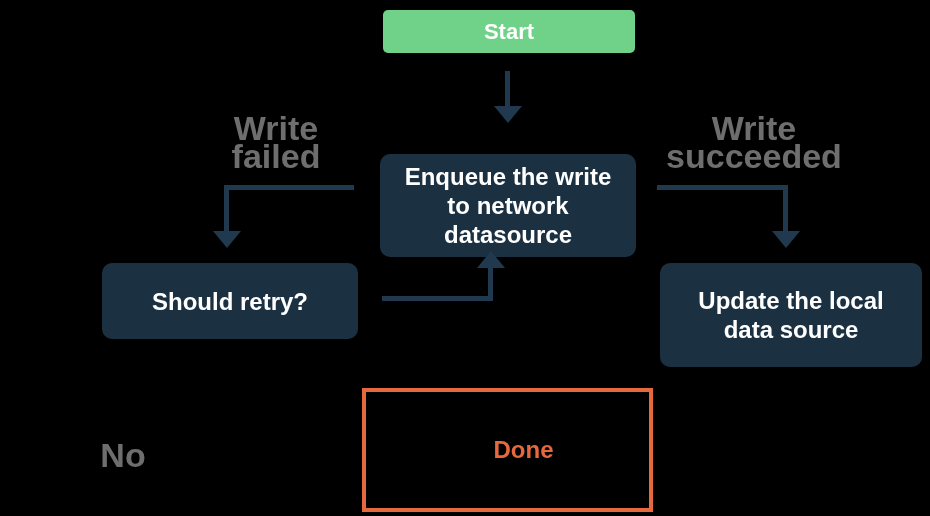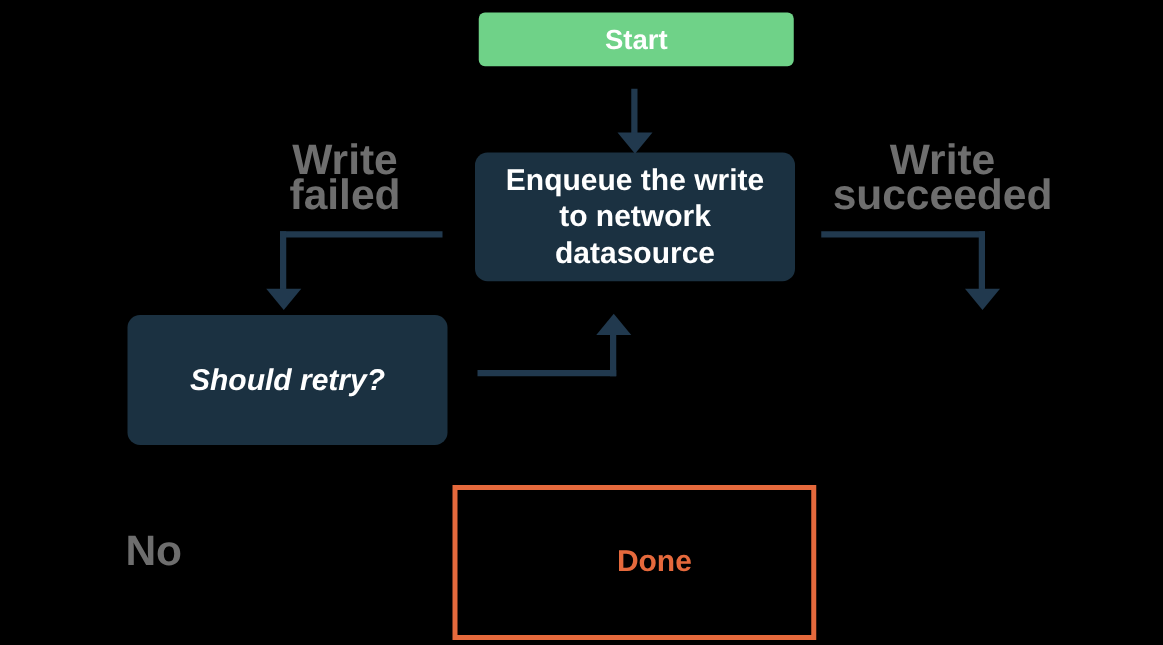--- a/index.html
+++ b/index.html
@@ -32,22 +32,22 @@
     font-size: 22px;
   }
   .node-navy {
     background: var(--node-fill, #1B3141);
     border-radius: 10px;
     color: var(--node-text, #FFFFFF);
     font-size: 24px;
     line-height: 29px;
     padding: 0 12px;
   }
-  .node-enqueue { left: 380px; top: 122px; width: 256px; height: 103px; text-align: center; }
-  .node-retry   { left: 102px; top: 252px; width: 256px; height: 104px; font-style: italic; }
+  .node-enqueue { left: 380px; top: 154px; width: 256px; height: 103px; text-align: center; }
+  .node-retry   { left: 102px; top: 263px; width: 256px; height: 76px; }
   .node-update  { left: 660px; top: 263px; width: 262px; height: 104px; }
   .node-done {
     left: 362px; top: 388px; width: 291px; height: 124px;
     background: transparent;
     border: 4px solid var(--done-accent, #E5693C);
     color: var(--done-accent, #E5693C);
     font-size: 24px;
     padding-left: 32px;
   }
   .edge-line {
@@ -67,21 +67,21 @@
     color: var(--edge-label, #6E6E6E);
     font-weight: bold;
     font-size: 34px;
     line-height: 28px;
     text-align: center;
     white-space: pre-line;
   }
   .label-write-failed    { left: 196px; top: 114px; width: 160px; }
   .label-write-succeeded { left: 664px; top: 114px; width: 180px; }
   .label-yes             { left: 398px; top: 331px; width: 100px; }
-  .label-no              { left:  73px; top: 427px; width: 100px; }
+  .label-no              { left:  73px; top: 441px; width: 100px; }
 
   
   .line-start-v   { left: 505px; top:  71px; width:   5px; height: 37px; }
   .head-start     { left: 494px; top: 106px; }
   .line-left-h    { left: 224px; top: 185px; width: 130px; height:  5px; }
   .line-left-v    { left: 224px; top: 185px; width:   5px; height: 47px; }
   .head-left      { left: 213px; top: 231px; }
   .line-right-h   { left: 657px; top: 185px; width: 131px; height:  5px; }
   .line-right-v   { left: 783px; top: 185px; width:   5px; height: 47px; }
   .head-right     { left: 772px; top: 231px; }
@@ -93,20 +93,21 @@
 <body>
 
 <div class="stage">
 
   <div class="node node-start">Start</div>
 
   <div class="node node-navy node-enqueue">Enqueue the write to network datasource</div>
 
   <div class="node node-navy node-retry">Should retry?</div>
 
+  <div class="node node-navy node-update">Update the local data source</div>
 
   <div class="node node-done">Done</div>
 
   <div class="edge-line line-start-v"></div>
   <div class="arrowhead down head-start"></div>
 
   <div class="edge-line line-left-h"></div>
   <div class="edge-line line-left-v"></div>
   <div class="arrowhead down head-left"></div>
 

